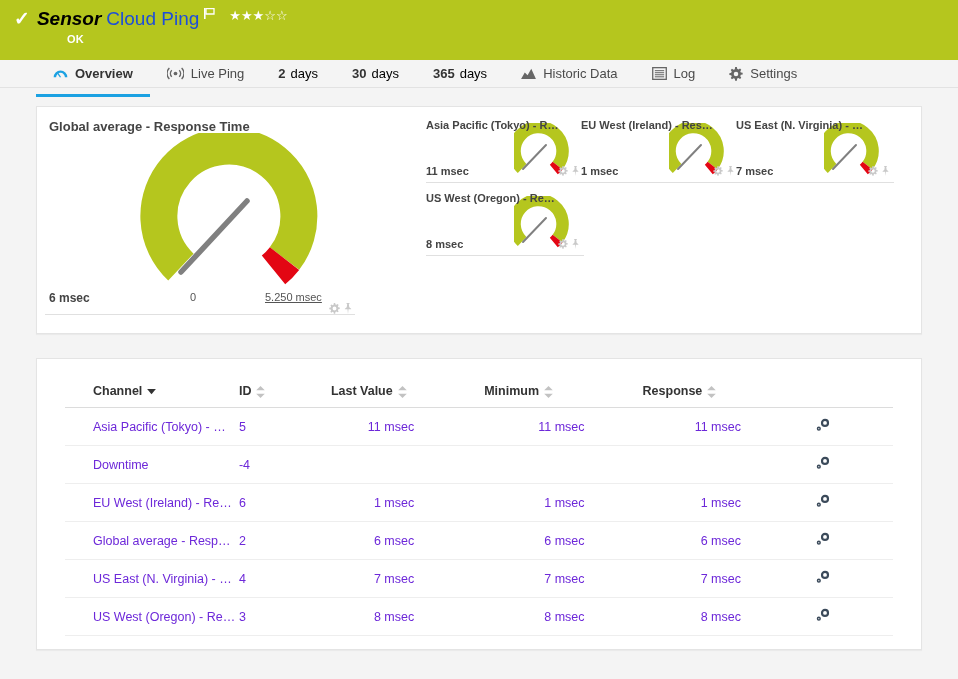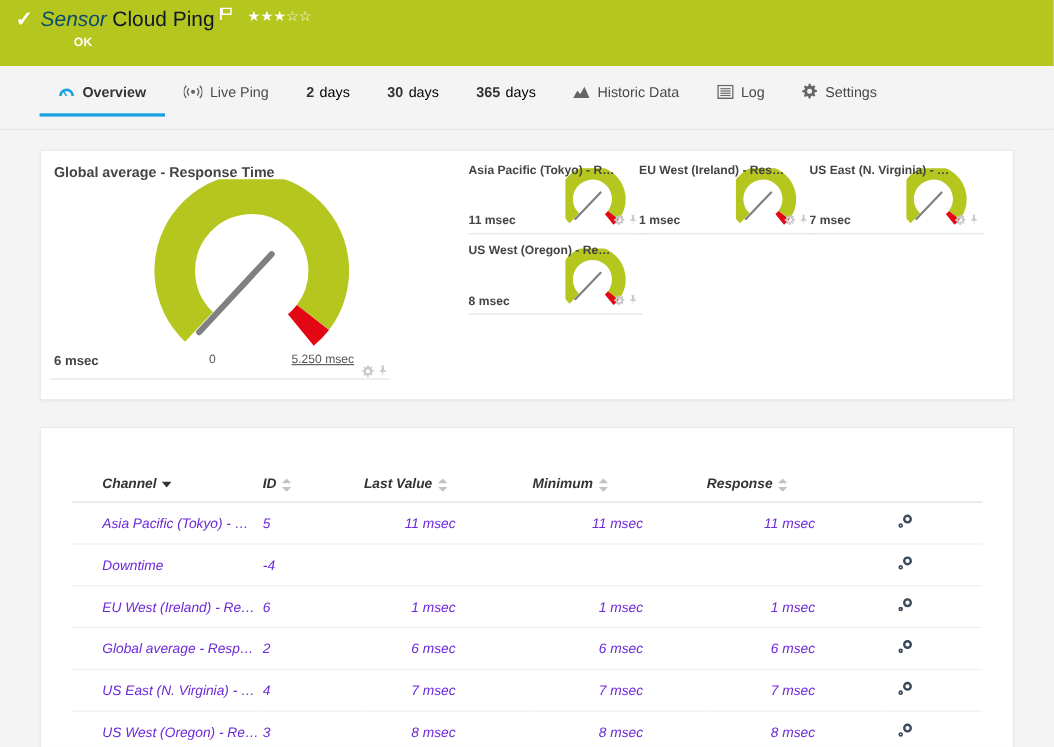--- a/index.html
+++ b/index.html
@@ -20,28 +20,28 @@
   .header-row { display: flex; align-items: flex-start; }
   .check-icon {
     color: #ffffff;
     font-size: 19px;
     line-height: 26px;
     margin-right: 7px;
     font-weight: bold;
   }
   .title-block { display: flex; align-items: baseline; }
   .sensor-word {
-    color: #0c4a6e;
+    color: #000000;
     font-style: italic;
     font-size: 19px;
-    font-weight: normal;
+    font-weight: bold;
     line-height: 26px;
   }
   .sensor-name {
-    color: #0f172a;
+    color: #1d4ed8;
     font-size: 19px;
     line-height: 26px;
     margin-left: 5px;
   }
   .flag-icon {
     margin-left: 4px;
     position: relative;
     top: -5px;
     display: inline-block;
   }
@@ -58,24 +58,24 @@
     color: #ffffff;
     font-size: 11px;
     font-weight: bold;
     margin-left: 53px;
     margin-top: 1px;
     letter-spacing: .3px;
   }
 
   
   .tabbar {
-    height: 58px;
+    height: 28px;
     background: #f4f4f4;
     display: flex;
-    align-items: flex-start;
+    align-items: center;
     padding-left: 36px;
     border-bottom: 1px solid #e2e2e2;
     position: relative;
   }
   .tab {
     display: flex;
     align-items: center;
     height: 46px;
     padding: 0 17px;
     font-size: 13px;
@@ -167,22 +167,21 @@
   .mini-svg { position: absolute; right: 8px; top: 8px; }
   .mini-icons {
     position: absolute; right: 4px; bottom: 2px;
     display: flex; gap: 3px; align-items: center; z-index: 3;
   }
 
   
   table.chan {
     width: 100%;
     border-collapse: collapse;
-    margin-top: 38px;
-    font-style: italic;
+    margin-top: 19px;
   }
   table.chan th {
     font-size: 12.5px;
     font-weight: bold;
     color: #333;
     text-align: left;
     padding: 6px 0 9px 0;
     border-bottom: 1px solid #dcdcdc;
     white-space: nowrap;
   }

